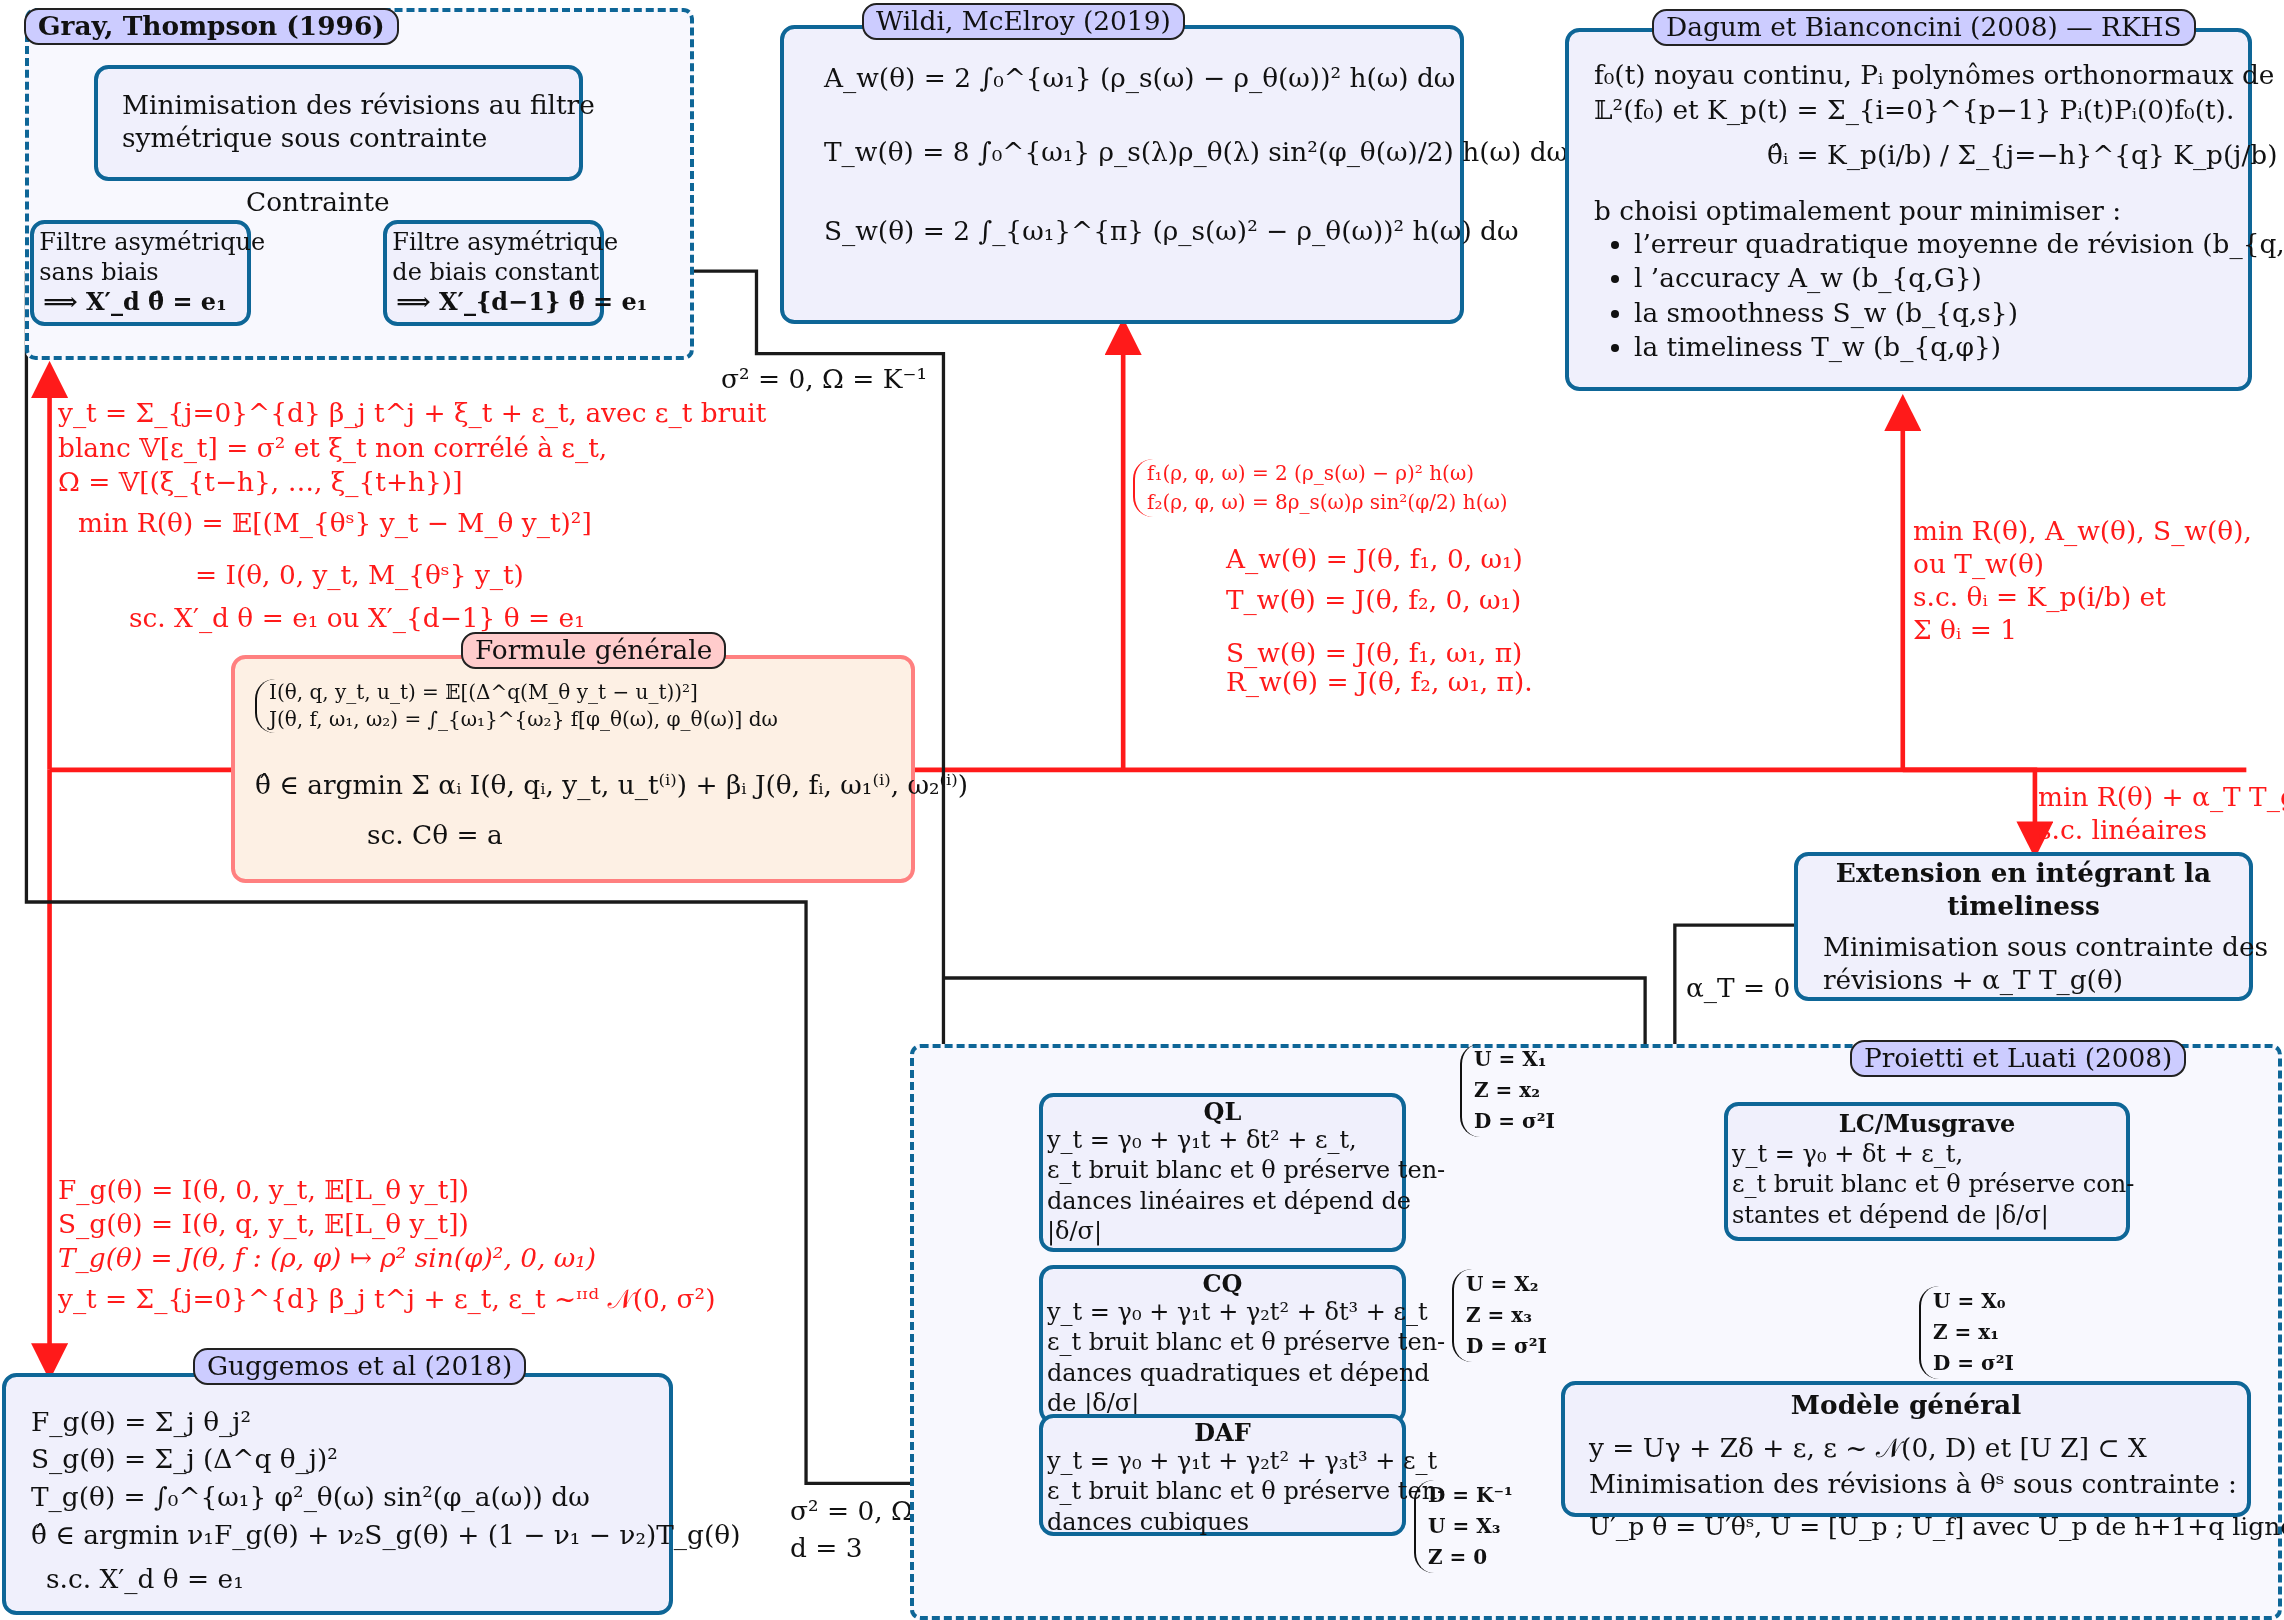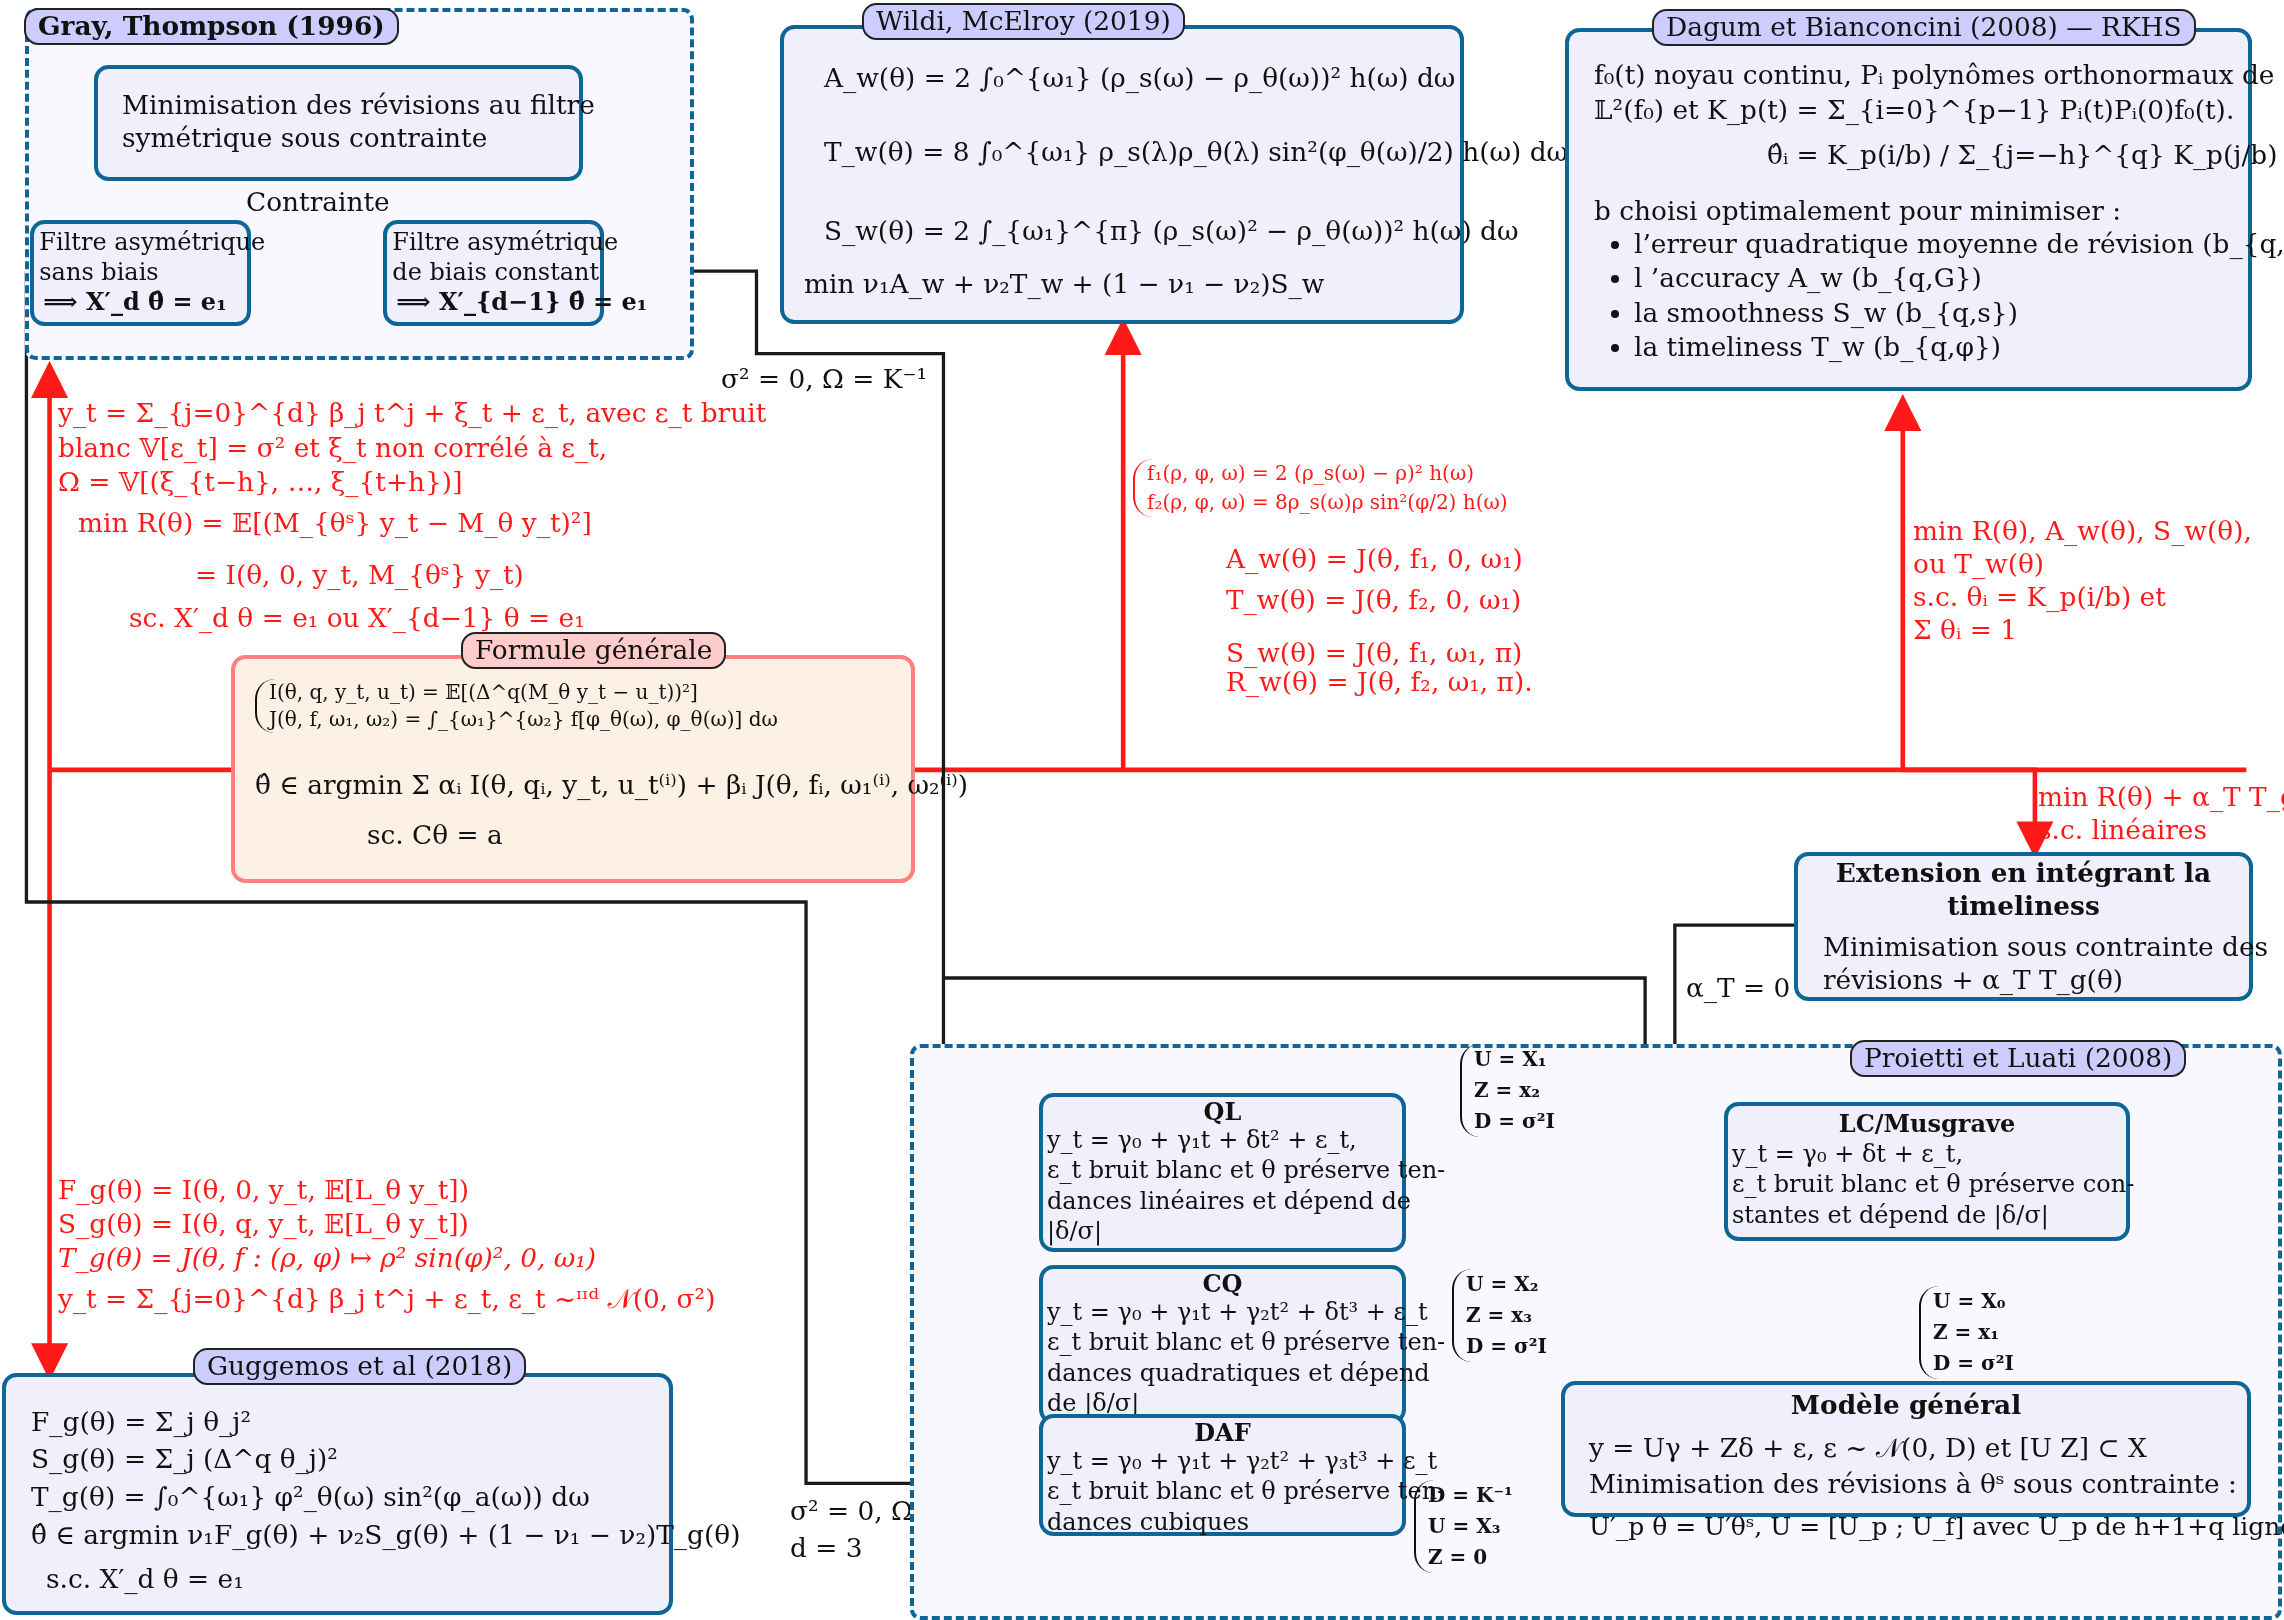--- a/index.html
+++ b/index.html
@@ -74,21 +74,20 @@
 <div class="box" style="left:383px;top:220px;width:221px;height:106px;">
   <div class="txt small" style="left:5.3px;top:2.6px;">Filtre asymétrique</div>
   <div class="txt small" style="left:5.3px;top:33px;">de biais constant</div>
   <div class="txt small bold" style="left:9.2px;top:63px;">⟹ X′_{d−1} θ̂ = e₁</div>
 </div>
 
 <div class="box" style="left:780px;top:25px;width:684px;height:299px;">
   <div class="txt" style="left:40px;top:32px;">A_w(θ) = 2 ∫₀^{ω₁} (ρ_s(ω) − ρ_θ(ω))² h(ω) dω</div>
   <div class="txt" style="left:40px;top:106px;">T_w(θ) = 8 ∫₀^{ω₁} ρ_s(λ)ρ_θ(λ) sin²(φ_θ(ω)/2) h(ω) dω</div>
   <div class="txt" style="left:40px;top:185px;">S_w(θ) = 2 ∫_{ω₁}^{π} (ρ_s(ω)² − ρ_θ(ω))² h(ω) dω</div>
-  <div class="txt" style="left:20px;top:238px;">min ν₁A_w + ν₂T_w + (1 − ν₁ − ν₂)S_w</div>
 </div>
 <div class="tag" style="left:862px;top:2.6px;">Wildi, McElroy (2019)</div>
 
 <div class="box" style="left:1565px;top:28px;width:687px;height:363px;">
   <div class="txt" style="left:25px;top:26.4px;">f₀(t) noyau continu, Pᵢ polynômes orthonormaux de</div>
   <div class="txt" style="left:25px;top:61px;">𝕃²(f₀) et K_p(t) = Σ_{i=0}^{p−1} Pᵢ(t)Pᵢ(0)f₀(t).</div>
   <div class="txt" style="left:25px;top:162px;">b choisi optimalement pour minimiser :</div>
   <div class="txt" style="left:198px;top:106px;">θ̂ᵢ = K_p(i/b) / Σ_{j=−h}^{q} K_p(j/b)</div>
   <ul class="txt" style="left:25px;top:195px;">
     <li>l’erreur quadratique moyenne de révision (b_{q,γ})</li>

